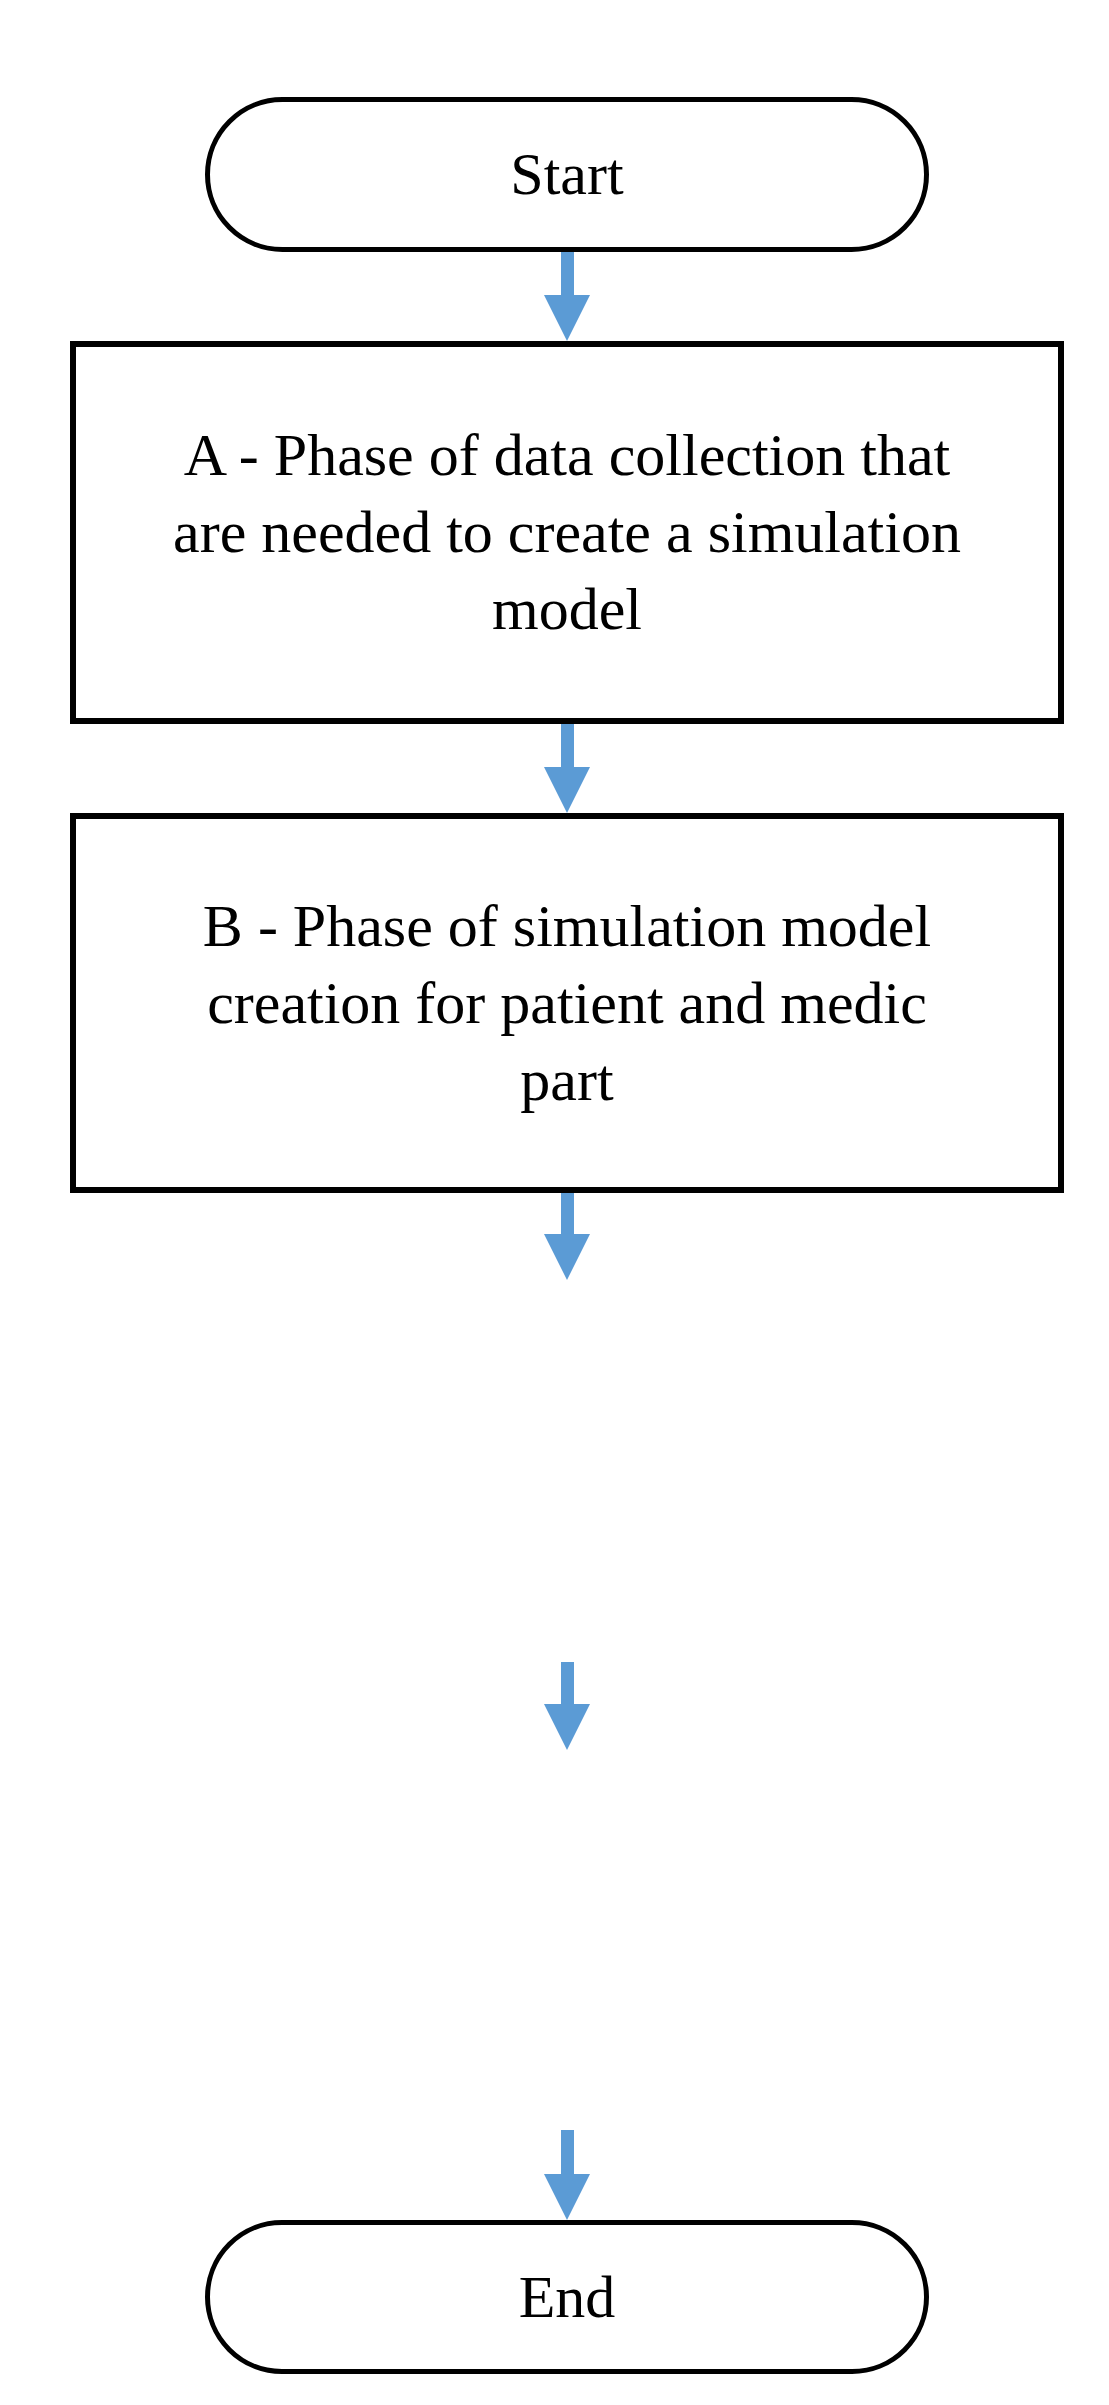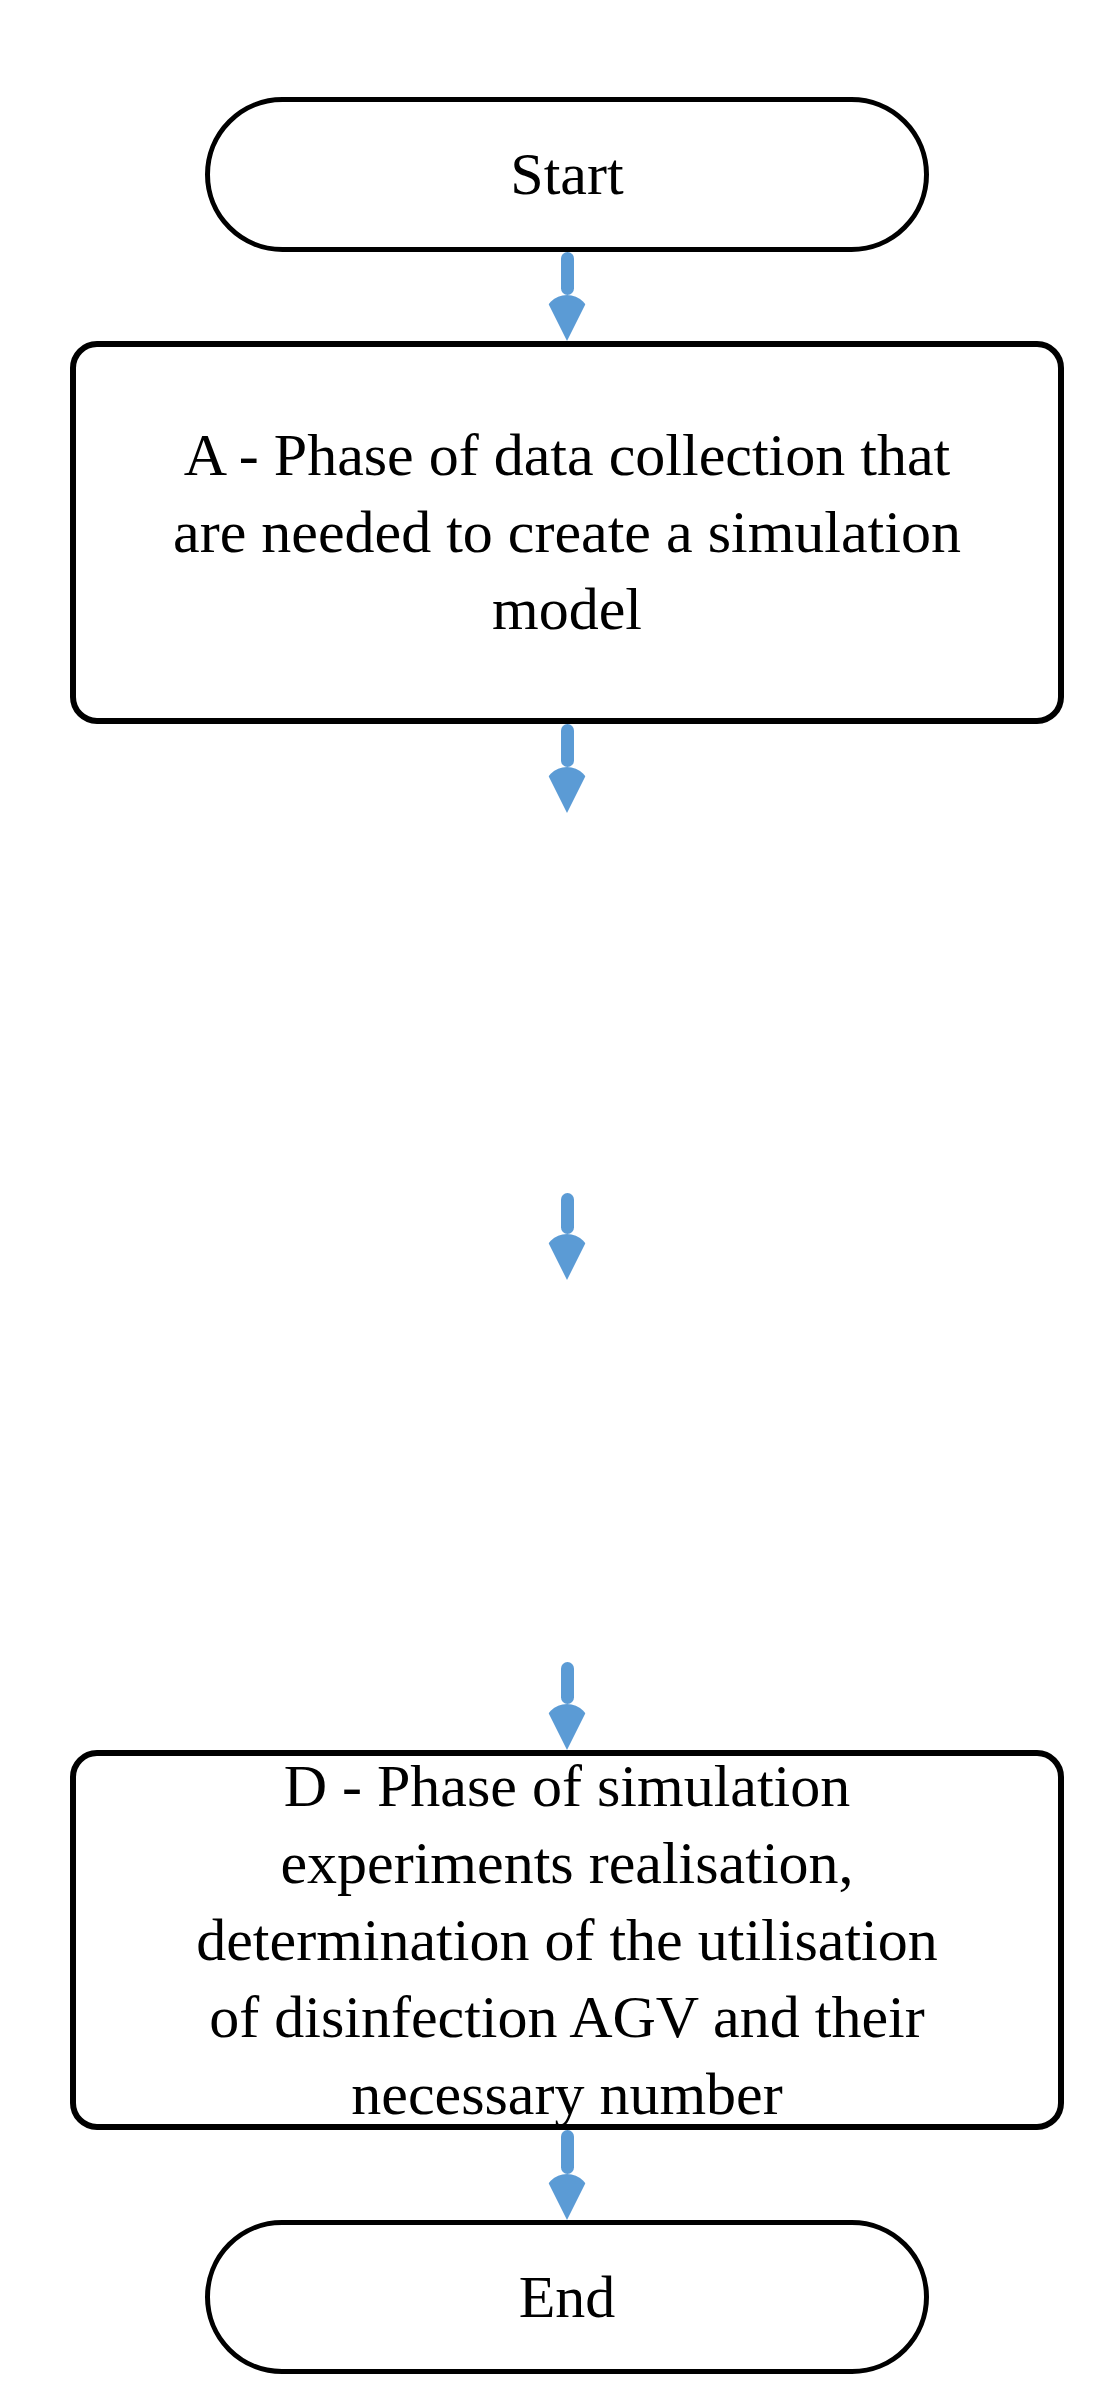--- a/index.html
+++ b/index.html
@@ -1,16 +1,16 @@
 <!DOCTYPE html>
 <html style="--accent: #5B9BD5; --ink: #000000;"><head>
 <meta charset="utf-8">
 <style>
   :root { --accent: #5B9BD5; --ink: #000000; }
-  * { margin: 0; padding: 0; box-sizing: border-box; border-radius: 27px; }
+  * { margin: 0; padding: 0; box-sizing: border-box; }
   html, body { background: #ffffff; }
   .canvas {
     position: relative;
     width: 1109px;
     height: 2405px;
     background: #ffffff;
     font-family: "Liberation Serif", "DejaVu Serif", serif;
     color: var(--ink);
     overflow: hidden;
   }
@@ -92,39 +92,37 @@
     <span class="node-label">A - Phase of data collection that
 are needed to create a simulation
 model</span>
   </div>
 
   <div class="arrow" id="e2">
     <div class="shaft"></div>
     <div class="head"></div>
   </div>
 
+  <div class="node process" id="n-b">
+    <span class="node-label">B - Phase of simulation model
+creation for patient and medic
+part</span>
+  </div>
 
   <div class="arrow" id="e3">
     <div class="shaft"></div>
     <div class="head"></div>
   </div>
 
 
   <div class="arrow" id="e4">
     <div class="shaft"></div>
     <div class="head"></div>
   </div>
 
-  <div class="node process" id="n-d">
-    <span class="node-label">D - Phase of simulation
-experiments realisation,
-determination of the utilisation
-of disinfection AGV and their
-necessary number</span>
-  </div>
 
   <div class="arrow" id="e5">
     <div class="shaft"></div>
     <div class="head"></div>
   </div>
 
   <div class="node terminator" id="n-end">
     <span class="node-label">End</span>
   </div>
 

